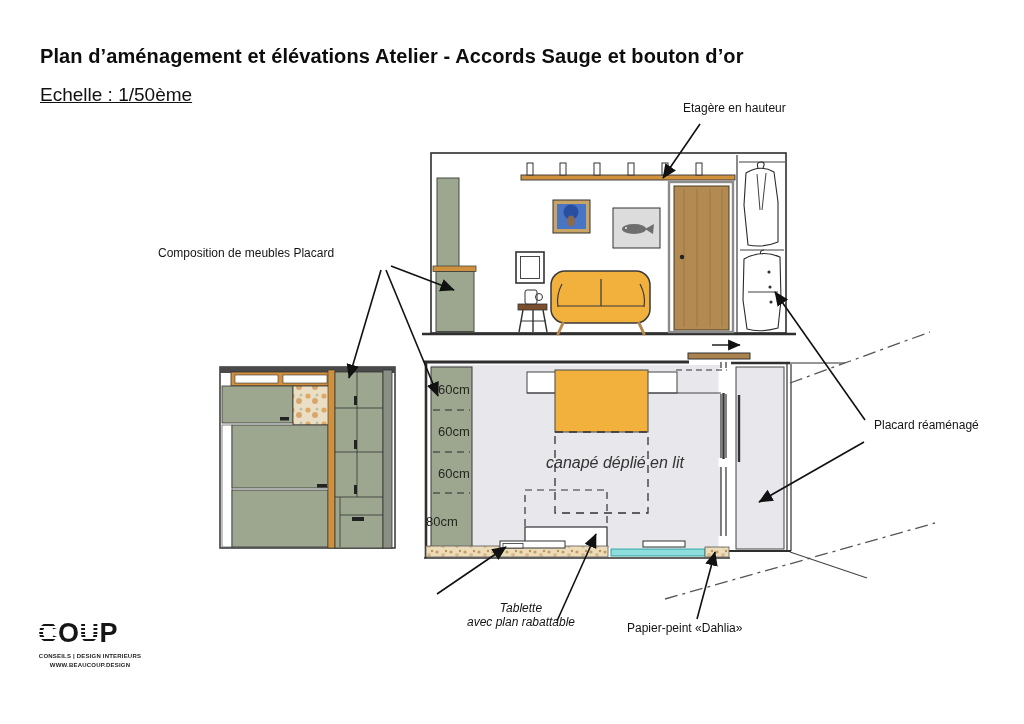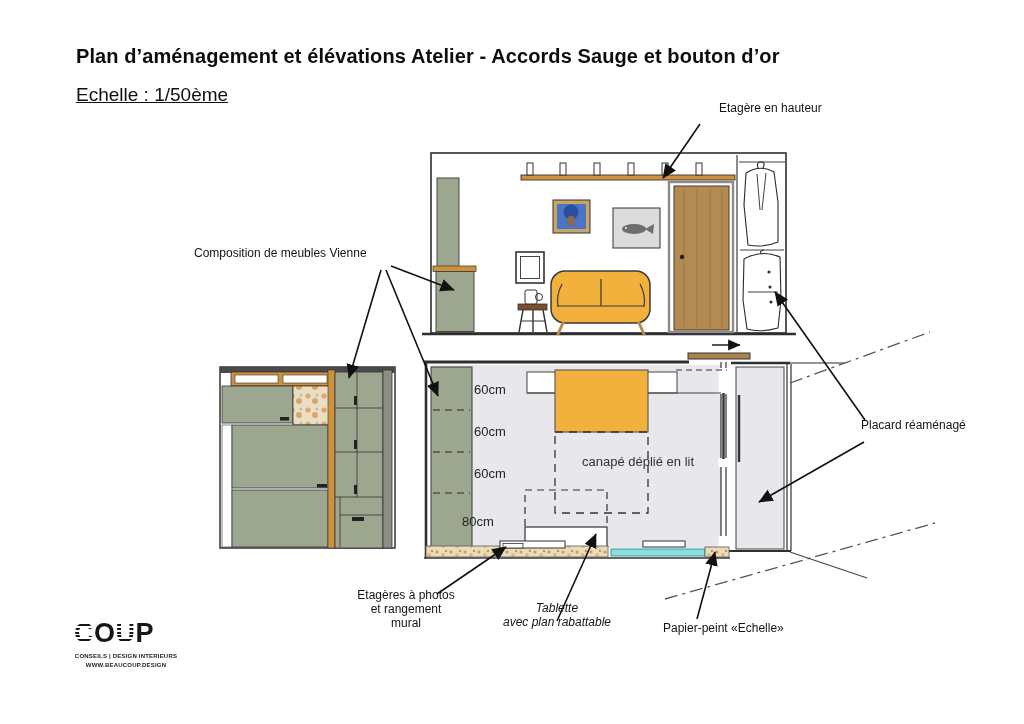--- a/index.html
+++ b/index.html
@@ -1,26 +1,26 @@
 <!DOCTYPE html>
 <html><head>
 <meta charset="utf-8">
 <style>
   html,body { margin:0; padding:0; background:#ffffff; }
   .canvas {
     position:relative; width:1024px; height:724px; background:#ffffff;
     font-family:"Liberation Sans", sans-serif; color:#111; overflow:hidden;
   }
-  .abs { position:absolute;margin-left:36px; }
+  .abs { position:absolute; }
   .title { font-size:20px; font-weight:700; letter-spacing:0.1px; color:#0d0d0d; }
   .subtitle { font-size:19px; font-weight:400; color:#111; }
   .note { font-size:12px; color:#141414; white-space:nowrap; }
   .multiline { white-space:pre-line; text-align:center; line-height:1.16; }
   .meas { font-size:13px; color:#26261f; }
-  .bednote { font-size:13px; color:#333; text-align:left; white-space:nowrap; }
+  .bednote { font-size:16px; font-style:italic; color:#333; text-align:left; white-space:nowrap; }
   svg { position:absolute; left:0; top:0; }
   
   .logo { width:120px; }
   .logo-word { font-size:27px; font-weight:700; line-height:0.96; letter-spacing:0.5px; color:#161616; }
   .logo-word .striped {
     background-image:repeating-linear-gradient(0deg,#161616 0px,#161616 2px,#ffffff 2px,#ffffff 3.6px);
     -webkit-background-clip:text; background-clip:text; color:transparent;
   }
   .logo-tag { margin-top:5px; width:104px; text-align:center; font-size:6px; font-weight:700;
               letter-spacing:0.2px; color:#1c1c1c; line-height:1.5; white-space:nowrap; }
@@ -222,28 +222,25 @@
       <line x1="437" y1="594" x2="506" y2="547" marker-end="url(#ah)"></line>
       <line x1="557" y1="621" x2="596" y2="534" marker-end="url(#ah)"></line>
       <line x1="697" y1="619" x2="715" y2="552" marker-end="url(#ah)"></line>
     </g>
   </svg>
 
   <div class="abs title" style="left:40px; top:45px;">Plan d’aménagement et élévations Atelier - Accords Sauge et bouton d’or</div>
   <div class="abs subtitle" style="left:40px; top:84px;text-decoration:underline;">Echelle : 1/50ème</div>
 
   <div class="abs note" style="left:683px; top:101px;">Etagère en hauteur</div>
-  <div class="abs note" style="left:158px; top:246px;">Composition de meubles Vienne</div>
-  <div class="abs note" style="left:825px; top:418px;">Placard réaménagé</div>
-  <div class="abs note multiline" style="left:296px; top:589px; width:148px;">Etagères à photos
-et rangement
-mural</div>
+  <div class="abs note" style="left:158px; top:246px;">Composition de meubles Placard</div>
+  <div class="abs note" style="left:874px; top:418px;">Placard réaménagé</div>
   <div class="abs note multiline" style="left:446px; top:602px; width:150px;font-style:italic;">Tablette
 avec plan rabattable</div>
-  <div class="abs note" style="left:627px; top:621px;">Papier-peint «Echelle»</div>
+  <div class="abs note" style="left:627px; top:621px;">Papier-peint «Dahlia»</div>
 
   <div class="abs meas" style="left:438px; top:382px;">60cm</div>
   <div class="abs meas" style="left:438px; top:424px;">60cm</div>
   <div class="abs meas" style="left:438px; top:466px;">60cm</div>
   <div class="abs meas" style="left:426px; top:514px;">80cm</div>
   <div class="abs bednote" style="left:546px; top:454px; width:110px;">canapé déplié en lit</div>
 
   <div class="abs logo" style="left:38px; top:621px;">
     <div class="logo-word"><span class="striped">C</span><span>O</span><span class="striped">U</span><span>P</span></div>
     <div class="logo-tag">

